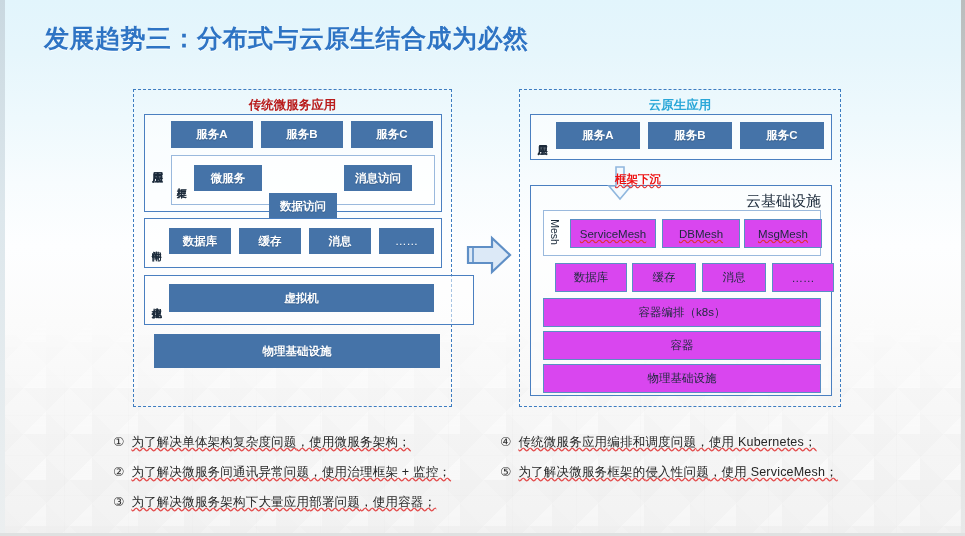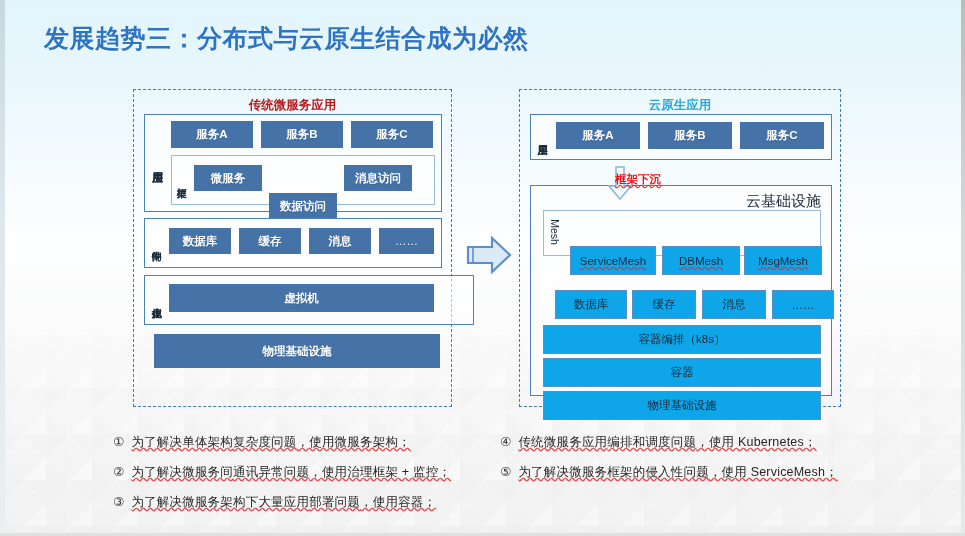--- a/index.html
+++ b/index.html
@@ -78,23 +78,23 @@
 
   
   .chip{
     position:absolute;background:#4573a8;color:#ffffff;
     display:flex;align-items:center;justify-content:center;
     font-size:11.5px;font-weight:bold;white-space:nowrap;
     text-shadow:0 1px 1px rgba(0,0,0,.18);
   }
   
   .chip-o{
-    position:absolute;background:#0ea5e9;border:1.1px solid #5a8ec4;
+    position:absolute;background:#d946ef;border:1.1px solid #5a8ec4;
     color:#1b2a3a;display:flex;align-items:center;justify-content:center;
-    font-size:11.5px;white-space:nowrap;margin-top:27px;
+    font-size:11.5px;white-space:nowrap;
   }
   .sq{ text-decoration:underline wavy #e03030; text-decoration-skip-ink:none;
        -webkit-text-decoration:underline wavy #e03030; }
 
   .cloudinfra-label{
     position:absolute;font-size:15px;font-weight:normal;color:#1b2a3a;white-space:nowrap;text-align:right;
   }
   .sink-label{
     position:absolute;font-size:11.5px;font-weight:bold;color:#ee1111;white-space:nowrap;
     text-decoration:underline wavy #e03030;

